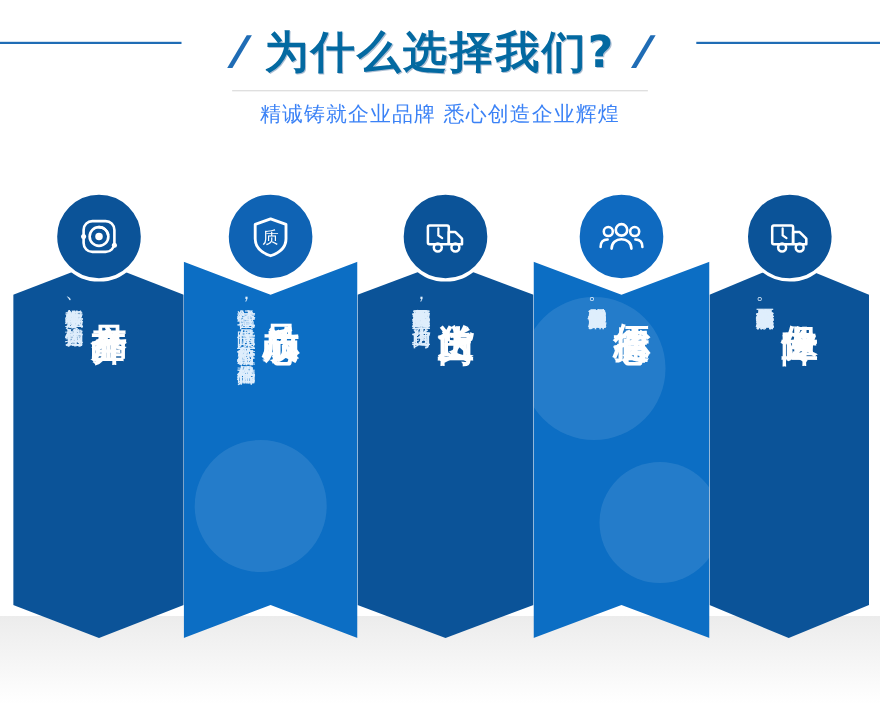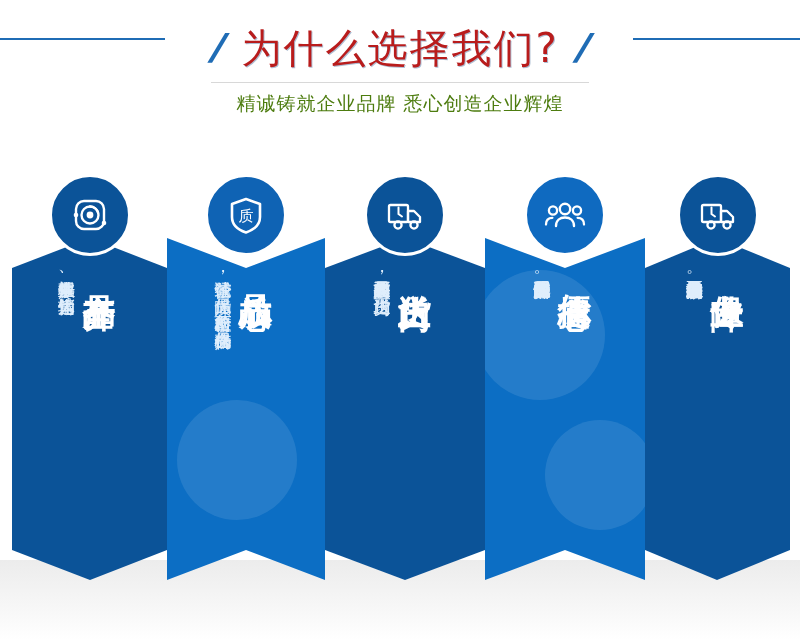--- a/index.html
+++ b/index.html
@@ -16,28 +16,28 @@
   .header{position:absolute;left:0;top:0;width:800px;height:150px;}
   .hdr-row{position:absolute;left:0;top:18px;width:800px;height:60px;display:flex;align-items:center;justify-content:center;}
   .rule{height:2px;background:#1f6cb5;flex:0 0 auto;}
   .rule-left{width:165px;position:absolute;left:0;top:38px;}
   .rule-right{width:167px;position:absolute;left:633px;top:38px;}
   .slash{
     color:#1f6cb5;font-size:40px;font-weight:700;font-style:italic;
     line-height:1;padding:0 2px;transform:skewX(-12deg);
   }
   .hdr-title{
-    color:#b91c1c;font-size:40px;font-weight:400;letter-spacing:2px;
+    color:#0369a1;font-size:40px;font-weight:700;letter-spacing:2px;
     padding:0 16px;line-height:1;
     font-family:"DejaVu Sans","Liberation Sans",sans-serif;
     text-shadow:1px 1px 0 rgba(20,70,130,.35);
   }
   .sub-wrap{position:absolute;left:0;top:82px;width:800px;text-align:center;}
   .sub-divider{width:378px;height:1px;background:#d8d8d8;margin:0 auto 8px auto;}
-  .hdr-sub{color:#4d7c0f;font-size:19px;letter-spacing:1px;font-family:"DejaVu Sans","Liberation Sans",sans-serif;}
+  .hdr-sub{color:#3b82f6;font-size:19px;letter-spacing:1px;font-family:"DejaVu Sans","Liberation Sans",sans-serif;}
 
   
   .ribbon{position:absolute;left:0;top:150px;width:800px;height:450px;}
   .panel{position:absolute;top:0;height:450px;}
   .panel-body{position:absolute;left:0;top:0;width:100%;height:100%;}
 
   .icon-circle{
     position:absolute;top:24px;left:50%;transform:translateX(-50%);
     width:76px;height:76px;border-radius:50%;
     border:3px solid #ffffff;

